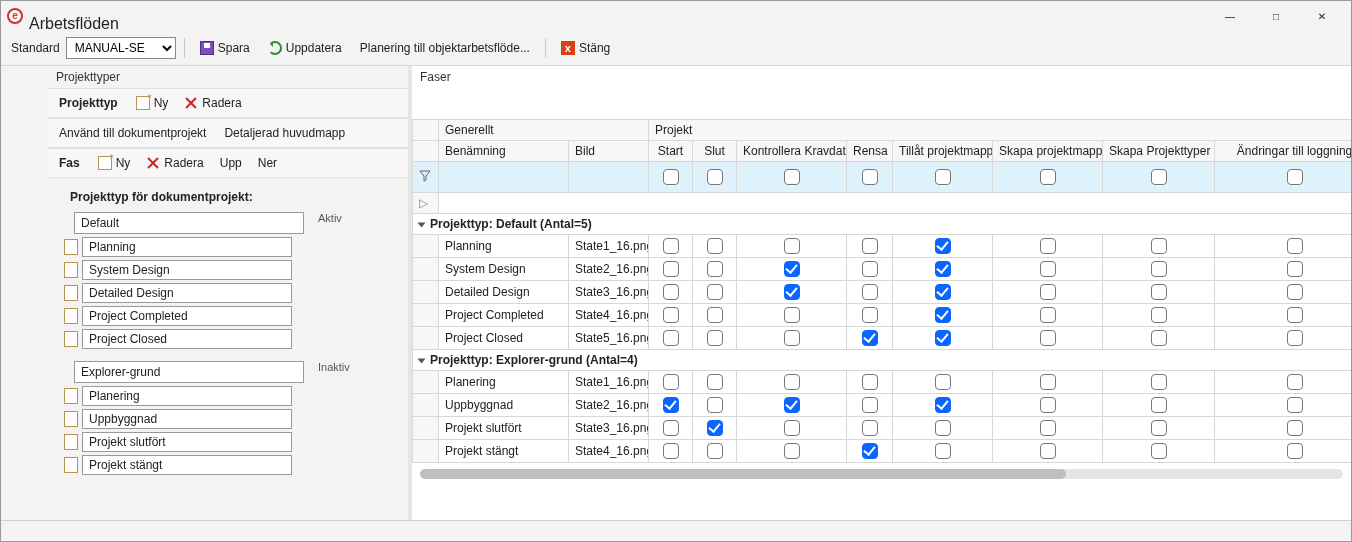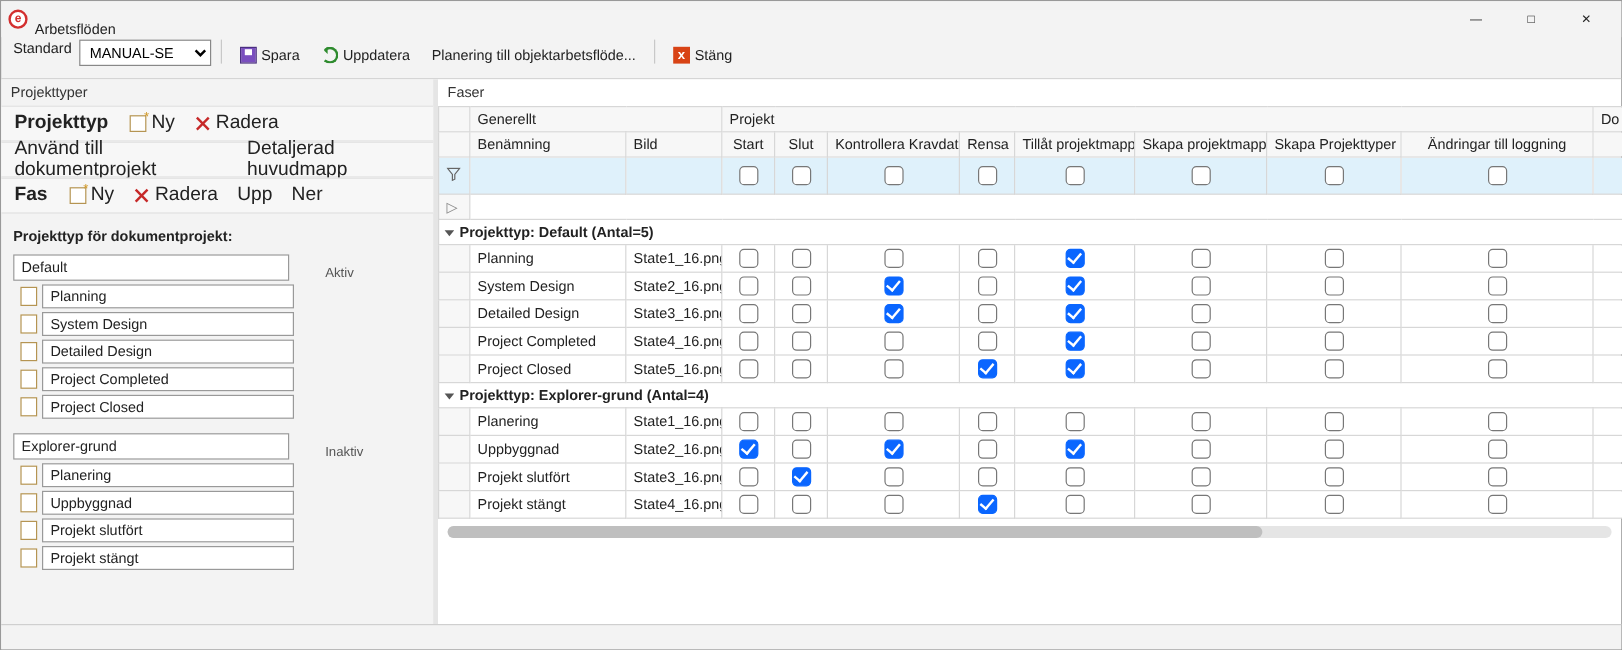--- a/index.html
+++ b/index.html
@@ -30,31 +30,31 @@
     padding: 0 6px;
     background: #f3f3f3;
   }
   .titlebar .app-icon {
     width: 16px; height: 16px; border-radius: 50%;
     background: #fff; border: 2px solid #d32f2f; box-sizing: border-box;
     display: inline-flex; align-items: center; justify-content: center;
     margin-right: 6px;
   }
   .titlebar .app-icon::after { content:"e"; color:#d32f2f; font-weight:bold; font-size:10px; line-height:10px;}
-  .titlebar .title { flex: 0 0 auto; font-size: 12px; margin-top: 16px; }
+  .titlebar .title { flex: 0 0 auto; font-size: 16px; margin-top: 16px; }
   .titlebar .spacer { flex: 1; }
   .titlebar .win-btn {
     width: 46px; height: 30px; display:flex; align-items:center; justify-content:center;
     font-family: "Segoe MDL2 Assets","Segoe UI Symbol",sans-serif; font-size:10px;
   }
   
   .toolbar {
     height: 30px;
     display: flex;
-    align-items: flex-start;
+    align-items: center;
     gap: 4px;
     padding: 2px 8px;
     border-bottom: 1px solid #d5d5d5;
   }
   .toolbar .lbl { padding: 0 2px; }
   .toolbar select {
     height: 22px; font-size:12px; padding:0 4px; width:110px;
     background:#fff; border:1px solid #888;
   }
   .toolbar .sep { width:1px; height:20px; background:#c8c8c8; margin:0 4px;}
@@ -81,38 +81,39 @@
   .ic-doc { width:14px;height:16px;background:#fff;border:1px solid #b59452;box-sizing:border-box;}
   
   .split {
     flex:1; display:flex; overflow:hidden;
   }
   .left {
     width: 360px; flex:0 0 360px;
     border-right: 4px solid #e5e5e5;
     display:flex; flex-direction:column;
     background:#f3f3f3;
-  }
-  .right { flex:1; display:flex; flex-direction:column; background:#fff; overflow:hidden;}
+    padding-left:47px;
+  }
+  .right { flex:1; display:flex; flex-direction:column; background:#fff; overflow:hidden;gap:31px;}
   .panel-title {
     padding: 4px 8px; font-size:12px; color:#333;
   }
   .btnrow {
     display:flex; align-items:center; gap:2px; padding:0 4px;
     border-bottom:1px solid #e0e0e0; border-top:1px solid #e0e0e0;
     background:#f7f7f7; height:28px;
   }
-  .btnrow .tbtn { font-size:16px;}
+  .btnrow .tbtn { font-size:12px;}
   .left-scroll { flex:1; overflow:auto; padding:6px 10px 10px 10px;}
-  .left-scroll h4 { margin:6px 0 8px 0; font-size:12px; font-weight:bold;}
+  .left-scroll h4 { margin:6px 0 8px 12px; font-size:12px; font-weight:bold;}
   .type-block { margin-bottom:12px; position:relative;}
   .type-header {
-    border:1px solid #999; background:#fff; padding:3px 6px; width:230px; box-sizing:border-box;
-  }
-  .type-status { position:absolute; left:260px; top:10px; color:#555; font-size:11px;}
+    border:1px solid #999; background:#fff; padding:3px 6px; width:230px; box-sizing:border-box;margin-left:16px;
+  }
+  .type-status { position:absolute; left:260px; top:0; color:#555; font-size:11px;}
   .phase-row { display:flex; align-items:center; gap:4px; margin-top:3px; margin-left:6px;}
   .phase-row .cell {
     border:1px solid #999; background:#fff; padding:2px 6px; width:210px; box-sizing:border-box;
     font-size:12px;
   }
   
   .grid-wrap { flex:1; overflow:auto; padding:0 0 0 0;}
   table.grid {
     border-collapse: collapse;
     width: 100%;

